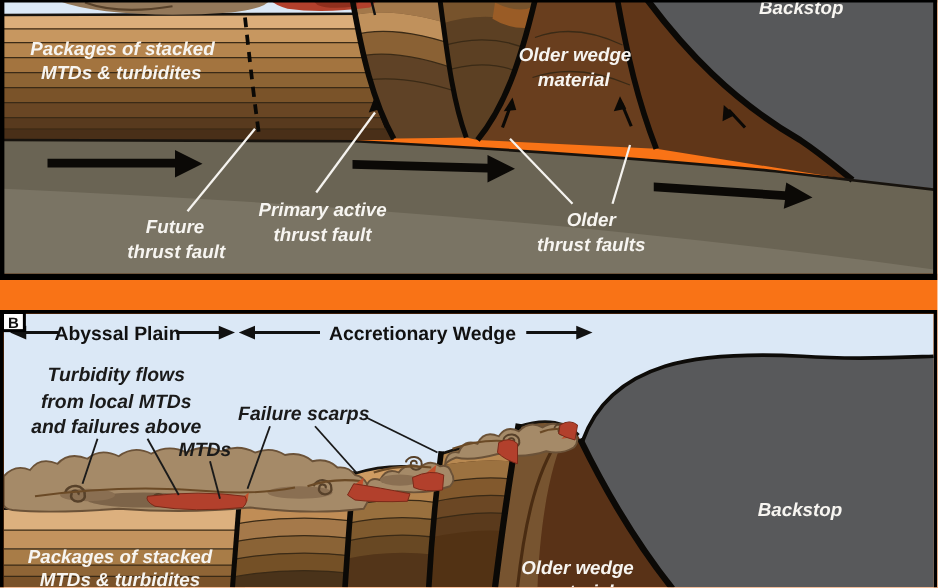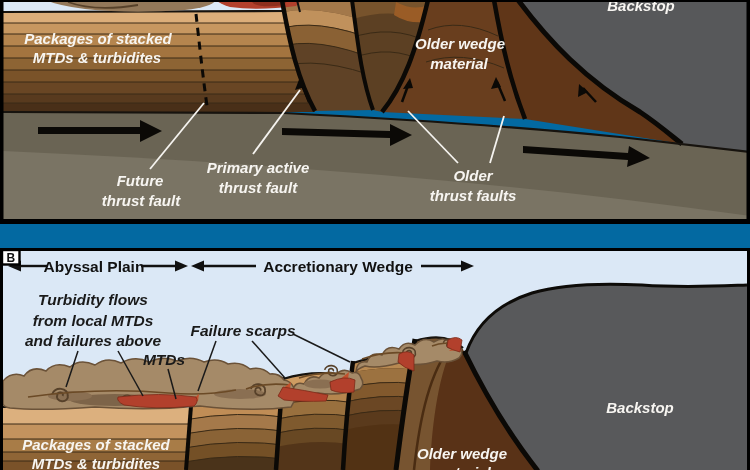--- a/index.html
+++ b/index.html
@@ -1,16 +1,16 @@
 <!DOCTYPE html>
 <html><head>
 <meta charset="utf-8">
 <style>
   html,body{margin:0;padding:0;background:#ffffff;}
-  .stage{width:750px;height:470px;position:relative;overflow:hidden;background:#0369a1;}
+  .stage{width:750px;height:470px;position:relative;overflow:hidden;background:#f97316;}
   svg{display:block;}
   text{font-family:"Liberation Sans","DejaVu Sans",sans-serif;}
   .lbl-white{fill:#f7f5f1;font-style:italic;font-weight:600;font-size:15px;}
   .lbl-black{fill:#1a1a1a;font-style:italic;font-weight:600;font-size:15.5px;}
   .lbl-extent{fill:#111111;font-style:normal;font-weight:600;font-size:15.5px;}
   .lbl-panel{fill:#111111;font-style:normal;font-weight:bold;font-size:12px;}
   .ldr-white{stroke:#f5f3ef;stroke-width:1.8;fill:none;}
   .ldr-black{stroke:#1a1a1a;stroke-width:1.5;fill:none;}
   .fault{stroke:#0b0906;fill:none;}
   .sep{stroke:#3a2a16;stroke-width:1;fill:none;}

